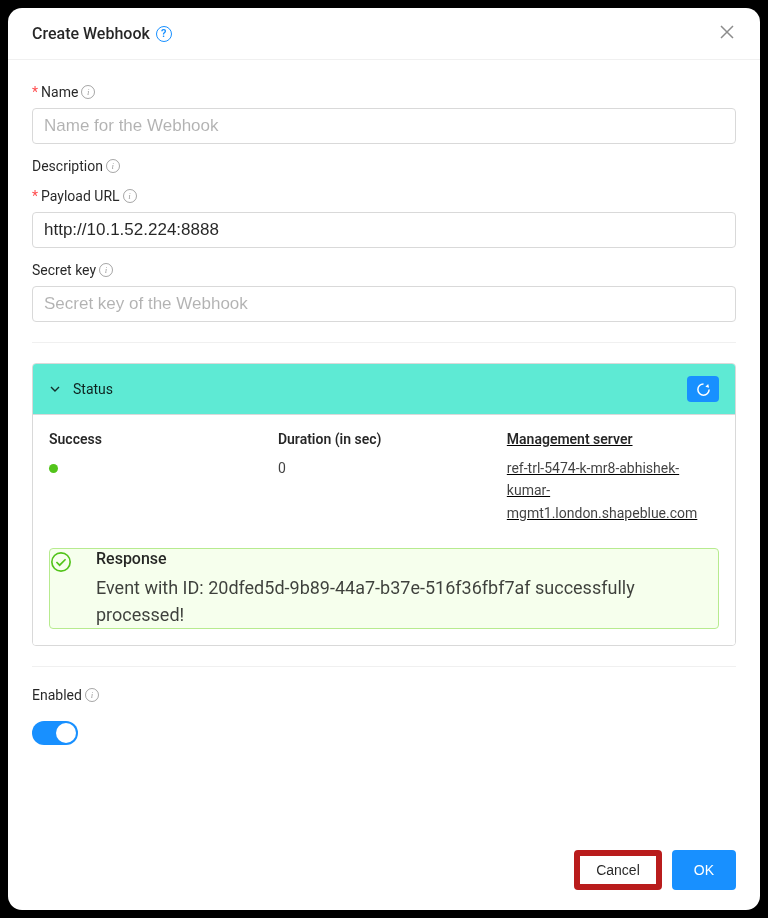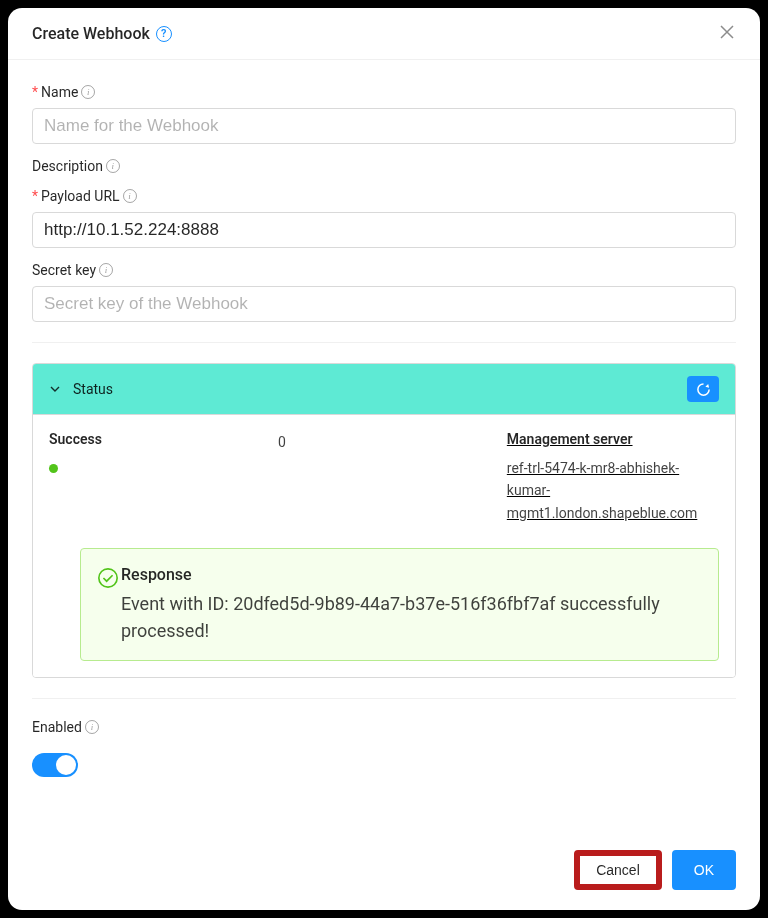--- a/index.html
+++ b/index.html
@@ -127,26 +127,24 @@
       font-weight: 600;
       color: rgba(0,0,0,0.85);
       margin-bottom: 10px;
     }
     .status-value { font-size: 14px; color: rgba(0,0,0,0.75); line-height: 1.6; word-break: break-word; }
     .green-dot { width: 9px; height: 9px; border-radius: 50%; background: #52c41a; display: inline-block; }
 
     .alert {
       display: flex;
       align-items: flex-start;
-      padding: 16px;
       background: #f6ffed;
       border: 1px solid #b7eb8f;
       border-radius: 4px;
-      gap: 2px;
-      margin-left: 31px;
+      gap: 24px;
     }
     .alert svg { flex-shrink: 0; margin-top: 2px; }
     .alert-title { font-size: 16px; font-weight: 500; color: rgba(0,0,0,0.85); margin-bottom: 6px; }
     .alert-desc { font-size: 18px; color: rgba(0,0,0,0.75); line-height: 1.5; }
 
     .enabled-block { margin-top: 4px; }
     .switch {
       position: relative;
       display: inline-block;
       width: 46px;
@@ -256,20 +254,21 @@
       </div>
       <div class="collapse-body">
         <div class="status-row">
           <div class="status-col">
             <div class="status-label">Success</div>
             <div class="status-value">
               <span class="green-dot"></span>
             </div>
           </div>
           <div class="status-col">
+            <div class="status-label">Duration (in sec)</div>
             <div class="status-value">0</div>
           </div>
           <div class="status-col man-server">
             <div class="status-label">Management server</div>
             <div class="status-value">ref-trl-5474-k-mr8-abhishek-kumar-mgmt1.london.shapeblue.com</div>
           </div>
         </div>
         <div class="alert">
           <svg viewBox="0 0 24 24" width="22" height="22">
             <circle cx="12" cy="12" r="10" stroke="#52c41a" stroke-width="1.8" fill="none"></circle>

